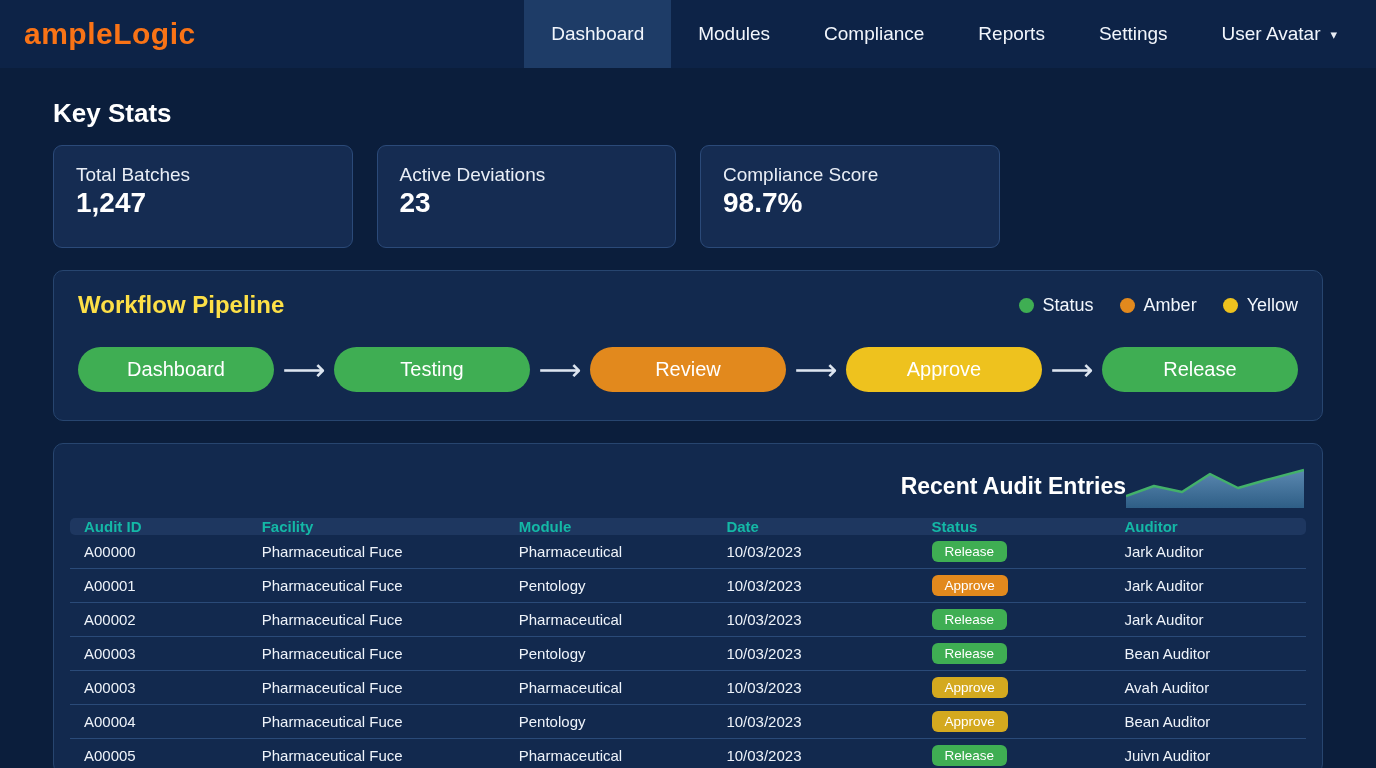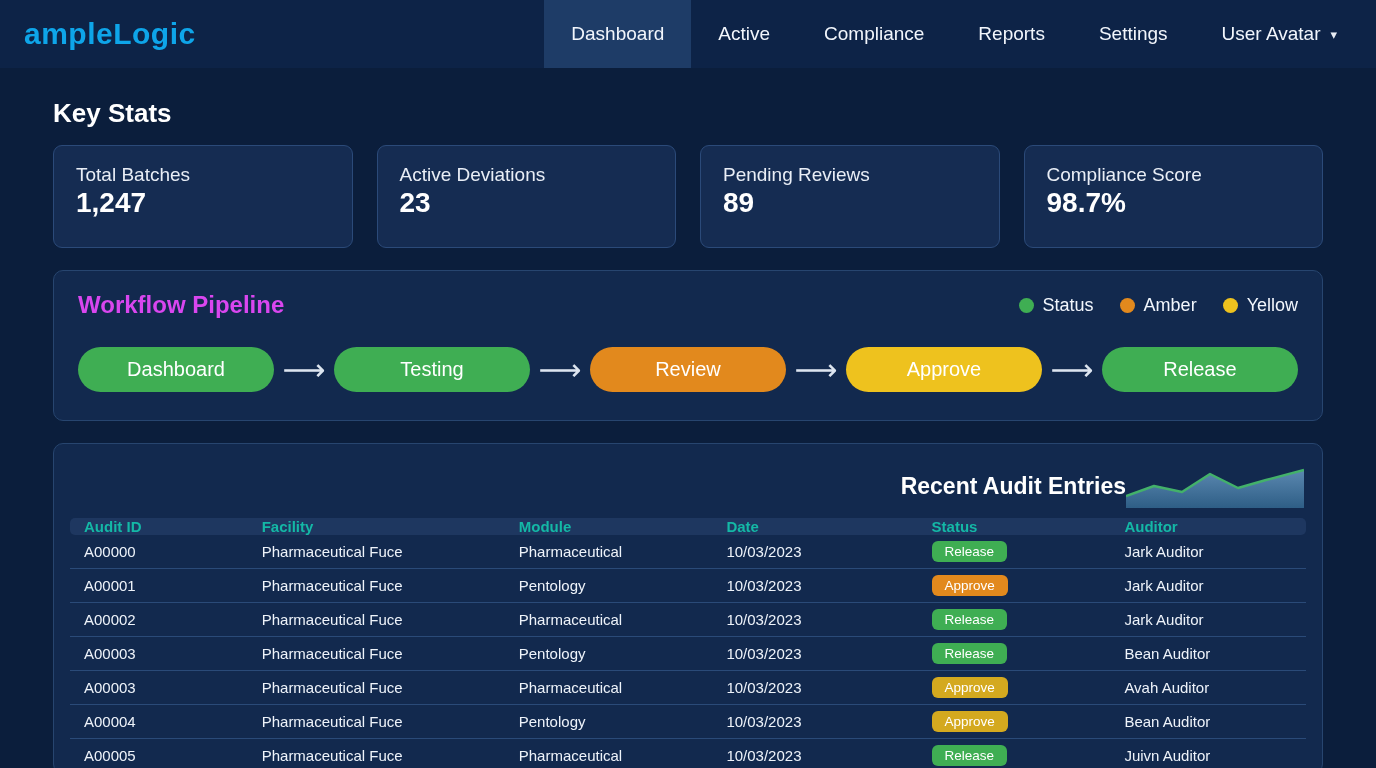--- a/index.html
+++ b/index.html
@@ -11,21 +11,21 @@
     color: #f1f5fb;
   }
   
   .navbar {
     height: 68px; background: #0d2347;
     display: flex; justify-content: space-between; align-items: stretch;
     padding-left: 24px;
   }
   .logo {
     align-self: center;
-    font-size: 30px; font-weight: 700; letter-spacing: 0.5px; color: #0ea5e9;
+    font-size: 30px; font-weight: 700; letter-spacing: 0.5px; color: #f97316;
   }
   .nav-menu { display: flex; align-items: stretch; margin-right: 12px; }
   .nav-item {
     display: flex; align-items: center; gap: 8px;
     padding: 0 27px; font-size: 19px; color: #f2f6fc; cursor: pointer;
     white-space: nowrap;
   }
   .nav-item.active { background: #1e3c67; }
   .nav-item .chevron { font-size: 13px; color: #e8edf5; margin-left: 2px; }
   
@@ -39,21 +39,21 @@
   }
   .stat-label { font-size: 19px; color: #e9eef6; }
   .stat-value { font-size: 28px; font-weight: 700; color: #ffffff; margin-top: 2px; line-height: 1.05; }
   
   .panel {
     background: #12294e; border: 1px solid #27456f; border-radius: 10px;
     margin-top: 22px;
   }
   .workflow-panel { padding: 20px 24px 28px; }
   .panel-header { display: flex; justify-content: space-between; align-items: center; }
-  .panel-title { font-size: 24px; font-weight: 700; color: #d946ef; }
+  .panel-title { font-size: 24px; font-weight: 700; color: #fde047; }
   .legend { display: flex; gap: 26px; align-items: center; }
   .legend-item { display: flex; align-items: center; gap: 9px; font-size: 18px; color: #f2f6fc; }
   .dot { width: 15px; height: 15px; border-radius: 50%; display: inline-block; }
   .stages { display: flex; align-items: center; justify-content: space-between; margin-top: 28px; }
   .stage-pill {
     width: 196px; padding: 11px 0; text-align: center;
     border-radius: 24px; font-size: 20px; color: #ffffff; cursor: pointer;
   }
   .arrow { font-size: 30px; color: #dde5f0; line-height: 1; padding: 0 6px; }
   
@@ -81,21 +81,21 @@
 </head>
 <body>
 
 <header class="navbar">
   <div class="logo">ampleLogic</div>
   <nav class="nav-menu">
       <div class="nav-item active">
         <span>Dashboard</span>
       </div>
       <div class="nav-item">
-        <span>Active</span>
+        <span>Modules</span>
       </div>
       <div class="nav-item">
         <span>Compliance</span>
       </div>
       <div class="nav-item">
         <span>Reports</span>
       </div>
       <div class="nav-item">
         <span>Settings</span>
       </div>
@@ -110,24 +110,20 @@
 
   <h2 class="section-title">Key Stats</h2>
   <div class="stats-row">
       <div class="stat-card">
         <div class="stat-label">Total Batches</div>
         <div class="stat-value">1,247</div>
       </div>
       <div class="stat-card">
         <div class="stat-label">Active Deviations</div>
         <div class="stat-value">23</div>
-      </div>
-      <div class="stat-card">
-        <div class="stat-label">Pending Reviews</div>
-        <div class="stat-value">89</div>
       </div>
       <div class="stat-card">
         <div class="stat-label">Compliance Score</div>
         <div class="stat-value">98.7%</div>
       </div>
     </div>
 
   <section class="panel workflow-panel">
     <div class="panel-header">
       <div class="panel-title">Workflow Pipeline</div>

